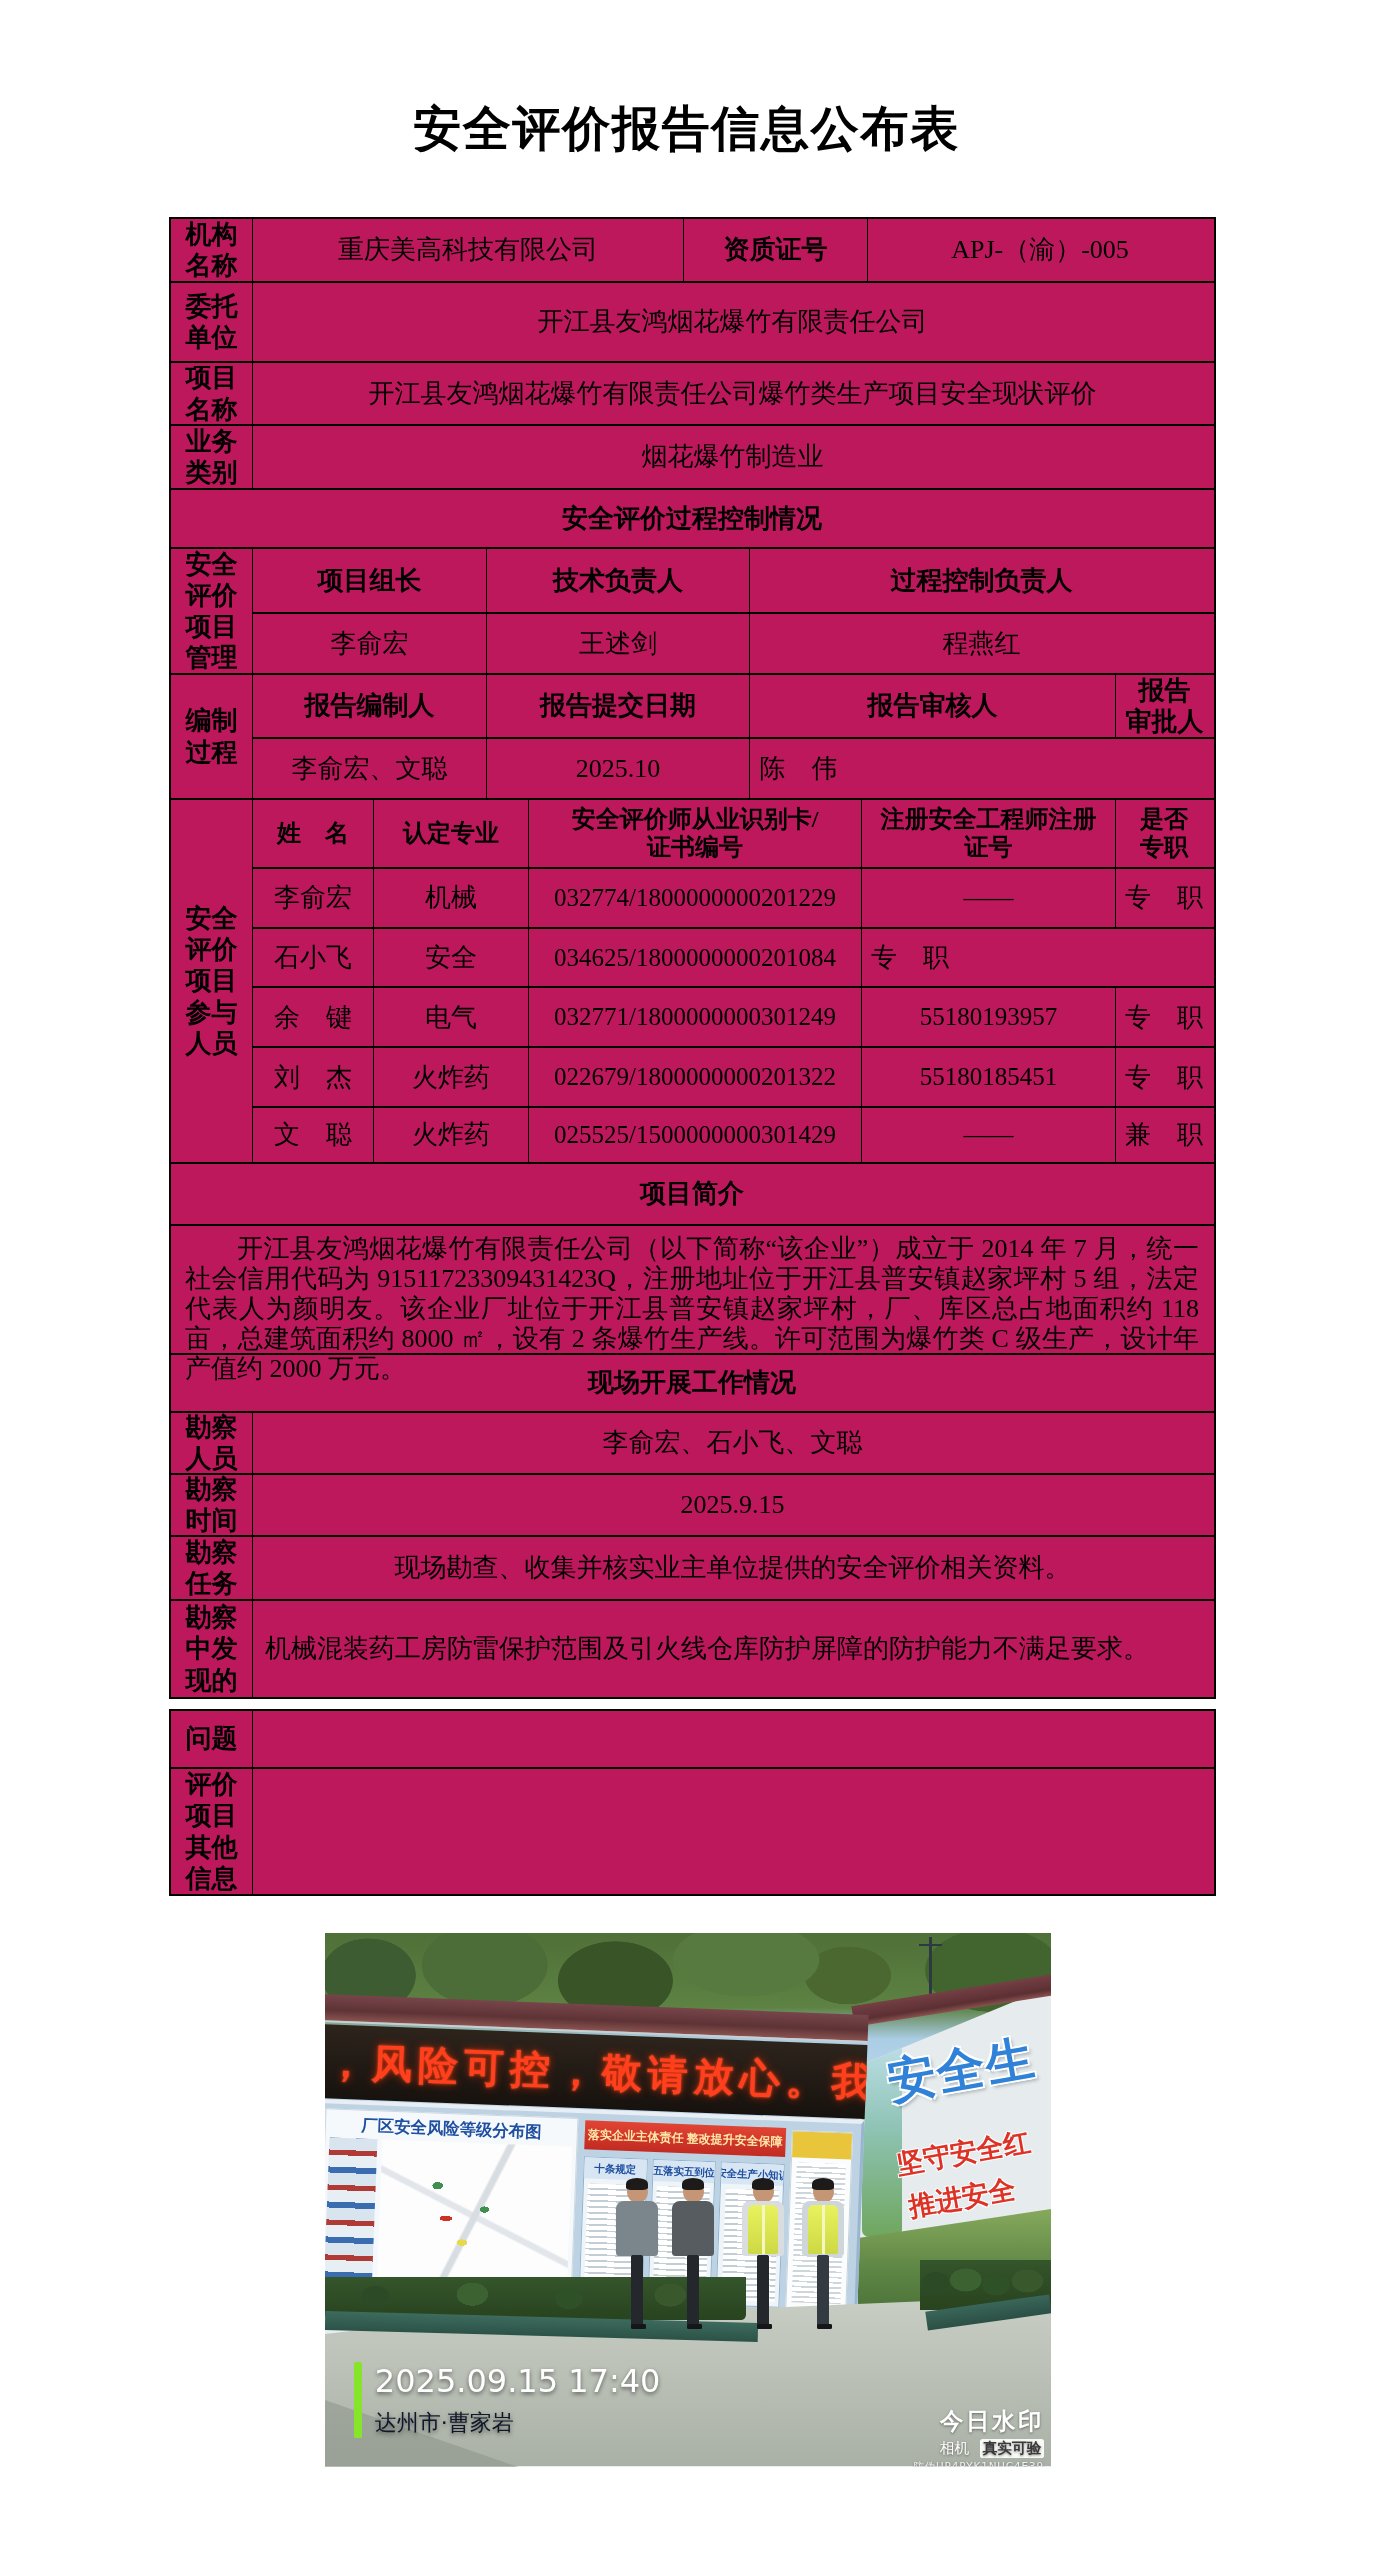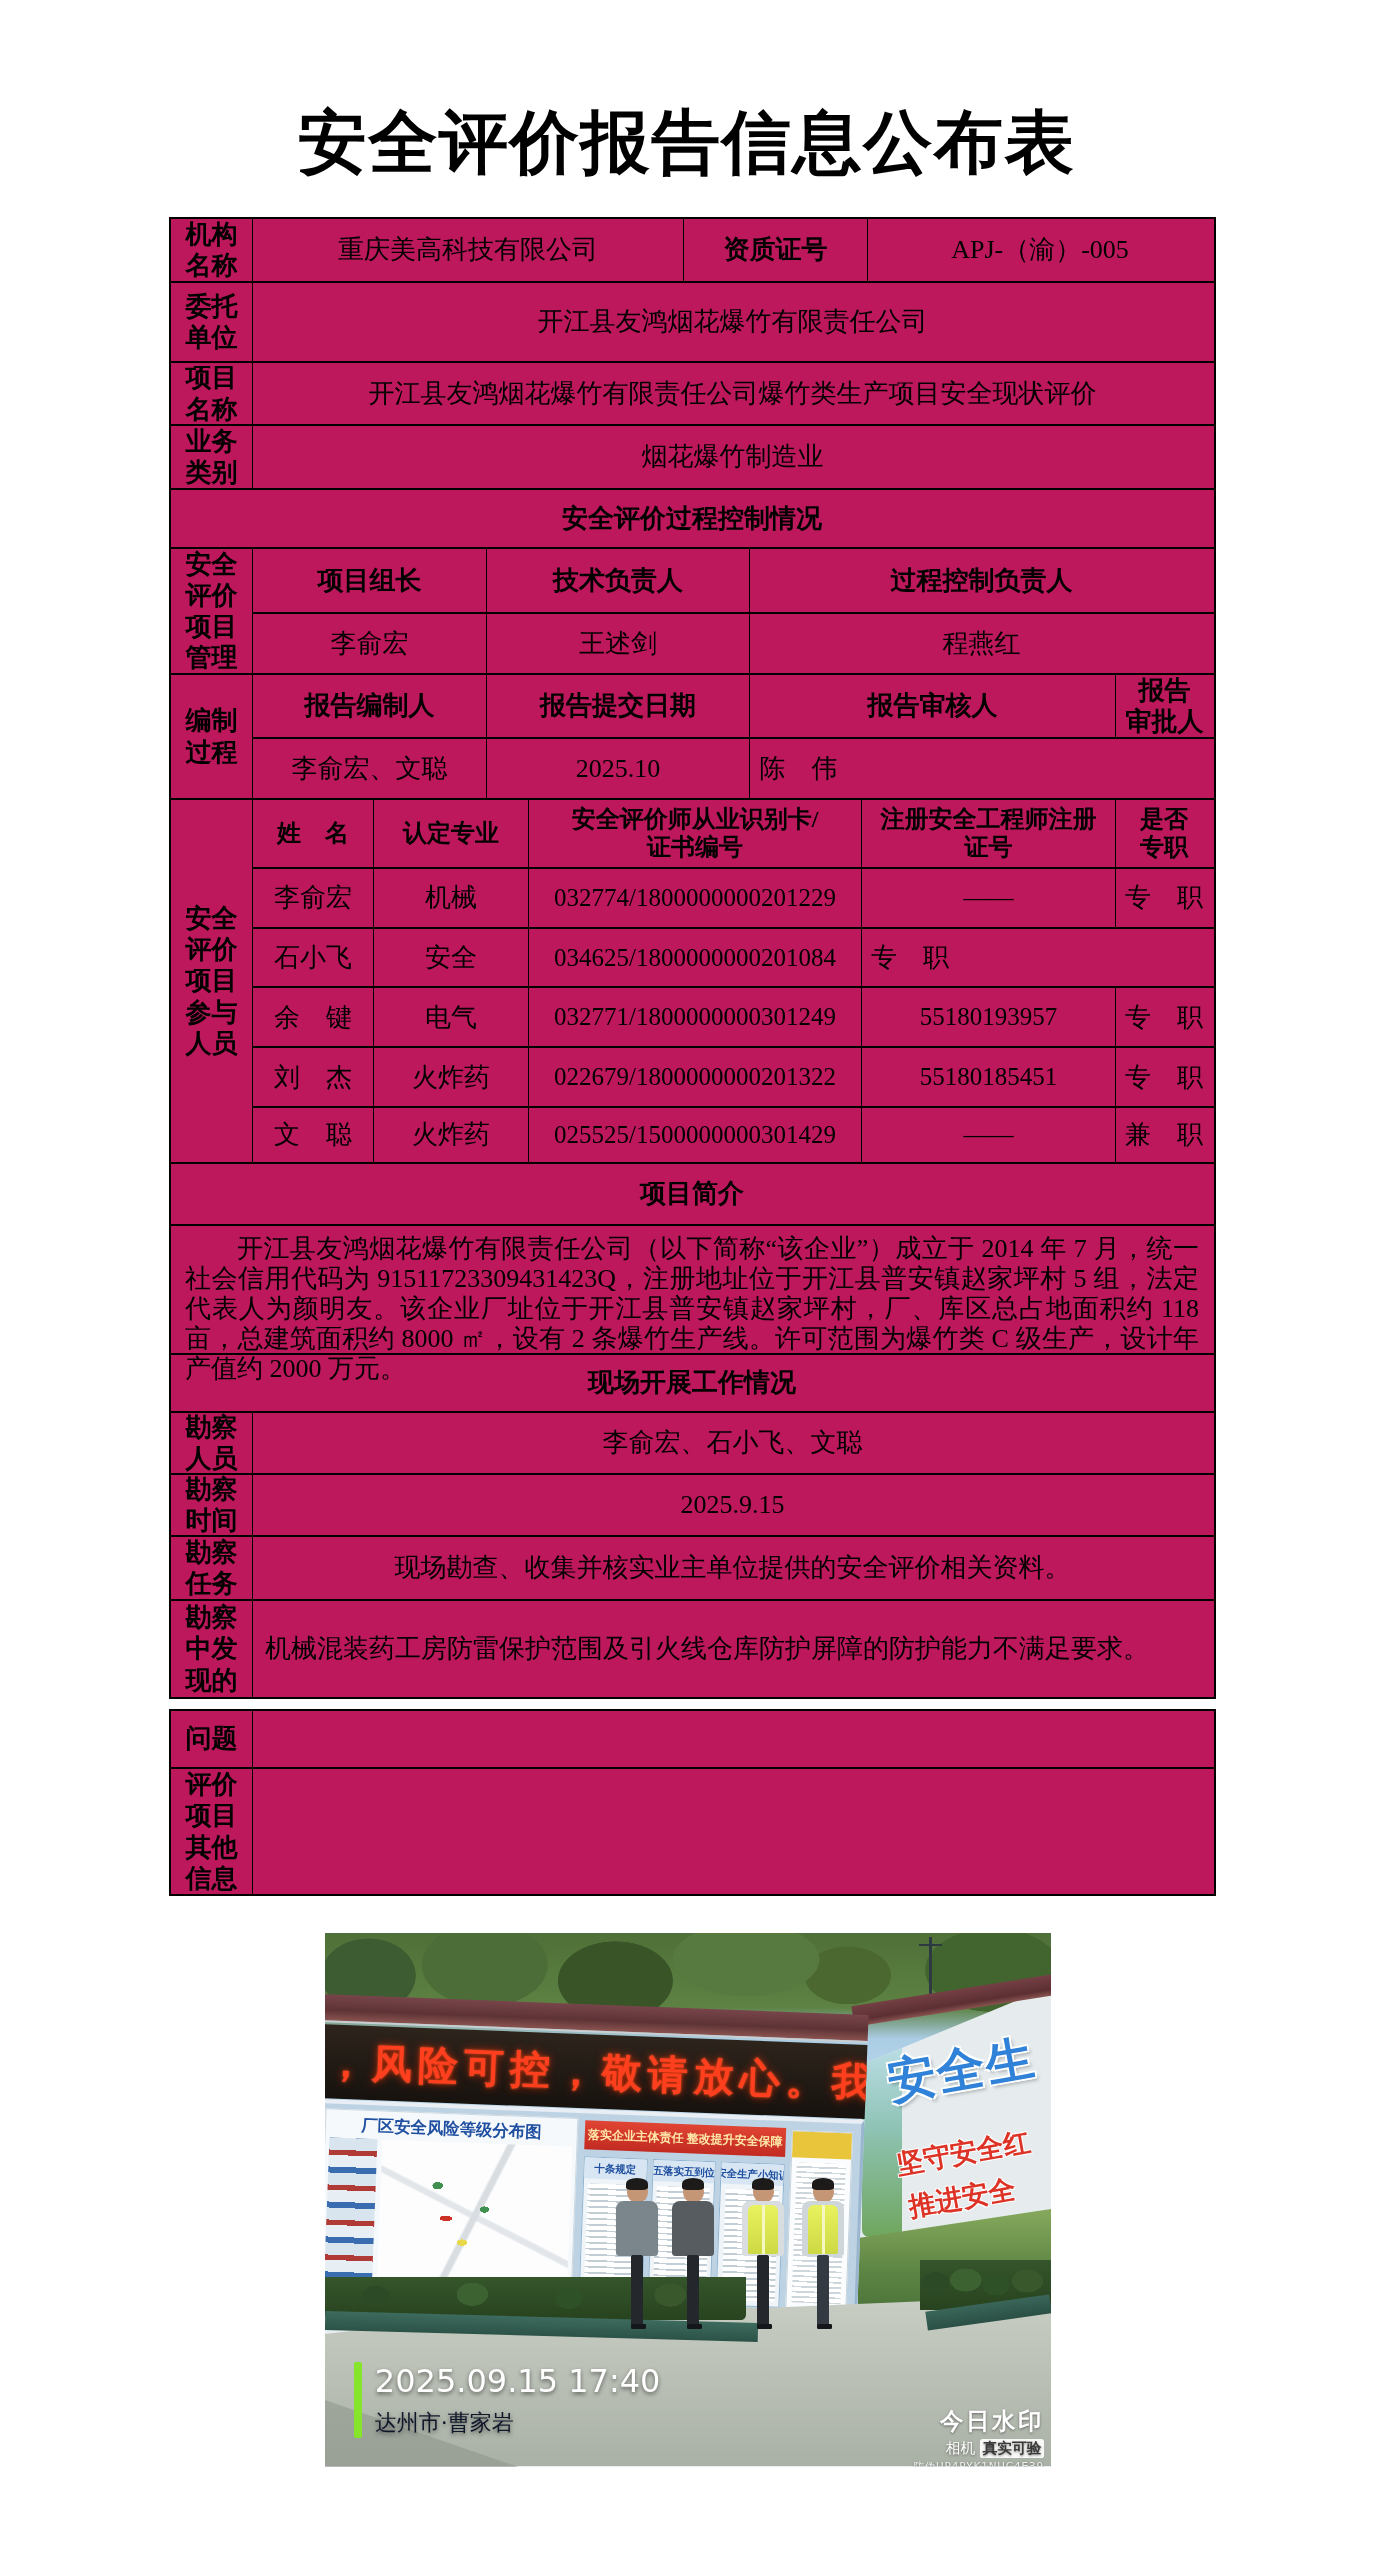--- a/index.html
+++ b/index.html
@@ -1,20 +1,20 @@
 <!DOCTYPE html>
 <html style="font-size:14px"><head>
 <meta charset="utf-8">
 <style>
   *{box-sizing:border-box;margin:0;padding:0}
   html,body{background:#ffffff}
   .page{position:relative;width:1373px;height:2576px;background:#fff;
         font-family:"Liberation Serif","DejaVu Serif",serif;color:#000;overflow:hidden}
   .title{position:absolute;top:97px;left:0;width:100%;text-align:center;
-         font-size:69px;font-weight:bold;letter-spacing:1.7px}
+         font-size:48px;font-weight:bold;letter-spacing:1.7px}
   
   .tbl{position:absolute;border:2.6px solid #000;display:flex;flex-direction:column;background:#be185d}
   .row{display:flex;border-top:2.6px solid #000}
   .tbl>.row:first-child,.tbl>.section:first-child{border-top:none}
   .section{display:flex;border-top:2.6px solid #000}
   .secrows{display:flex;flex-direction:column;flex:1}
   .secrows>.row{border-top:2.6px solid #000}
   .secrows>.row:first-child{border-top:none}
   .cell{border-left:1.7px solid #000;display:flex;align-items:center;justify-content:center;
         text-align:center;font-size:26px;line-height:1.2;white-space:pre-line;padding:1.7px 5.2px}
@@ -115,21 +115,21 @@
   .p-leg::after{content:"";position:absolute;bottom:-3.5px;width:14.7px;height:5.2px;background:#14161a;border-radius:1.7px}
   .ph-stamp{left:29px;top:429px;display:flex;gap:13px;font-family:"DejaVu Sans","Liberation Sans",sans-serif}
   .ph-bar{position:static;width:7.8px;height:76px;background:#86e52b;border-radius:1.7px}
   .ph-time{position:static;font-size:32px;color:#fff;text-shadow:0 1.7px 4.3px rgba(0,0,0,.5);white-space:nowrap}
   .ph-loc{position:static;font-size:22px;color:#0f172a;margin-top:7.8px;text-shadow:0 1.7px 4.3px rgba(0,0,0,.5);white-space:nowrap}
   .ph-stamp>div{position:static}
   .ph-wm{right:7px;top:472px;text-align:right;color:#fff;font-family:"DejaVu Sans","Liberation Sans",sans-serif;
          text-shadow:0 0.9px 2.6px rgba(0,0,0,.45)}
   .ph-wm>div{position:static}
   .ph-wm-t{font-size:23.4px;font-weight:bold;letter-spacing:2.6px}
-  .ph-wm-s{font-size:14.7px;margin-top:1.7px;display:flex;justify-content:flex-end;align-items:center;gap:5px}
+  .ph-wm-s{font-size:14.7px;margin-top:1.7px;display:flex;justify-content:flex-end;align-items:center;gap:11px}
   .ph-wm-s span{position:static}
   .ph-wm-badge{background:rgba(255,255,255,.92);color:#3a3a3a;font-weight:bold;padding:0 2.6px;border-radius:2.6px}
   .ph-wm-c{font-size:10.4px;margin-top:2.6px;color:#f0f0f0;letter-spacing:0.9px}
 </style>
 </head>
 <body>
 
 <div class="page">
 
   <div class="title">安全评价报告信息公布表</div>

